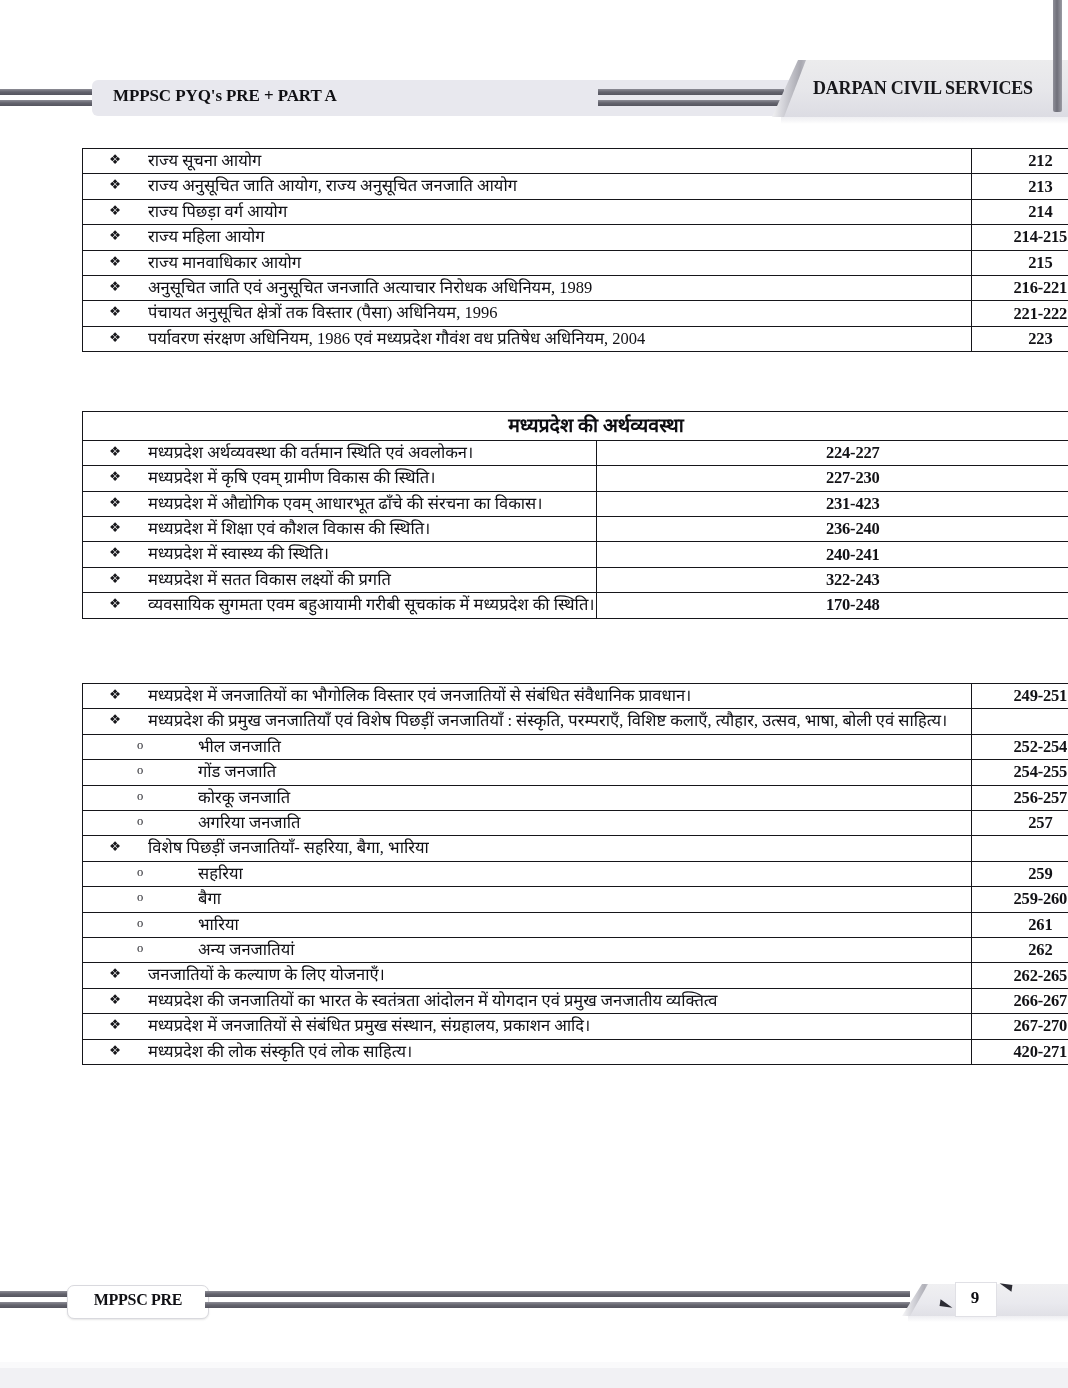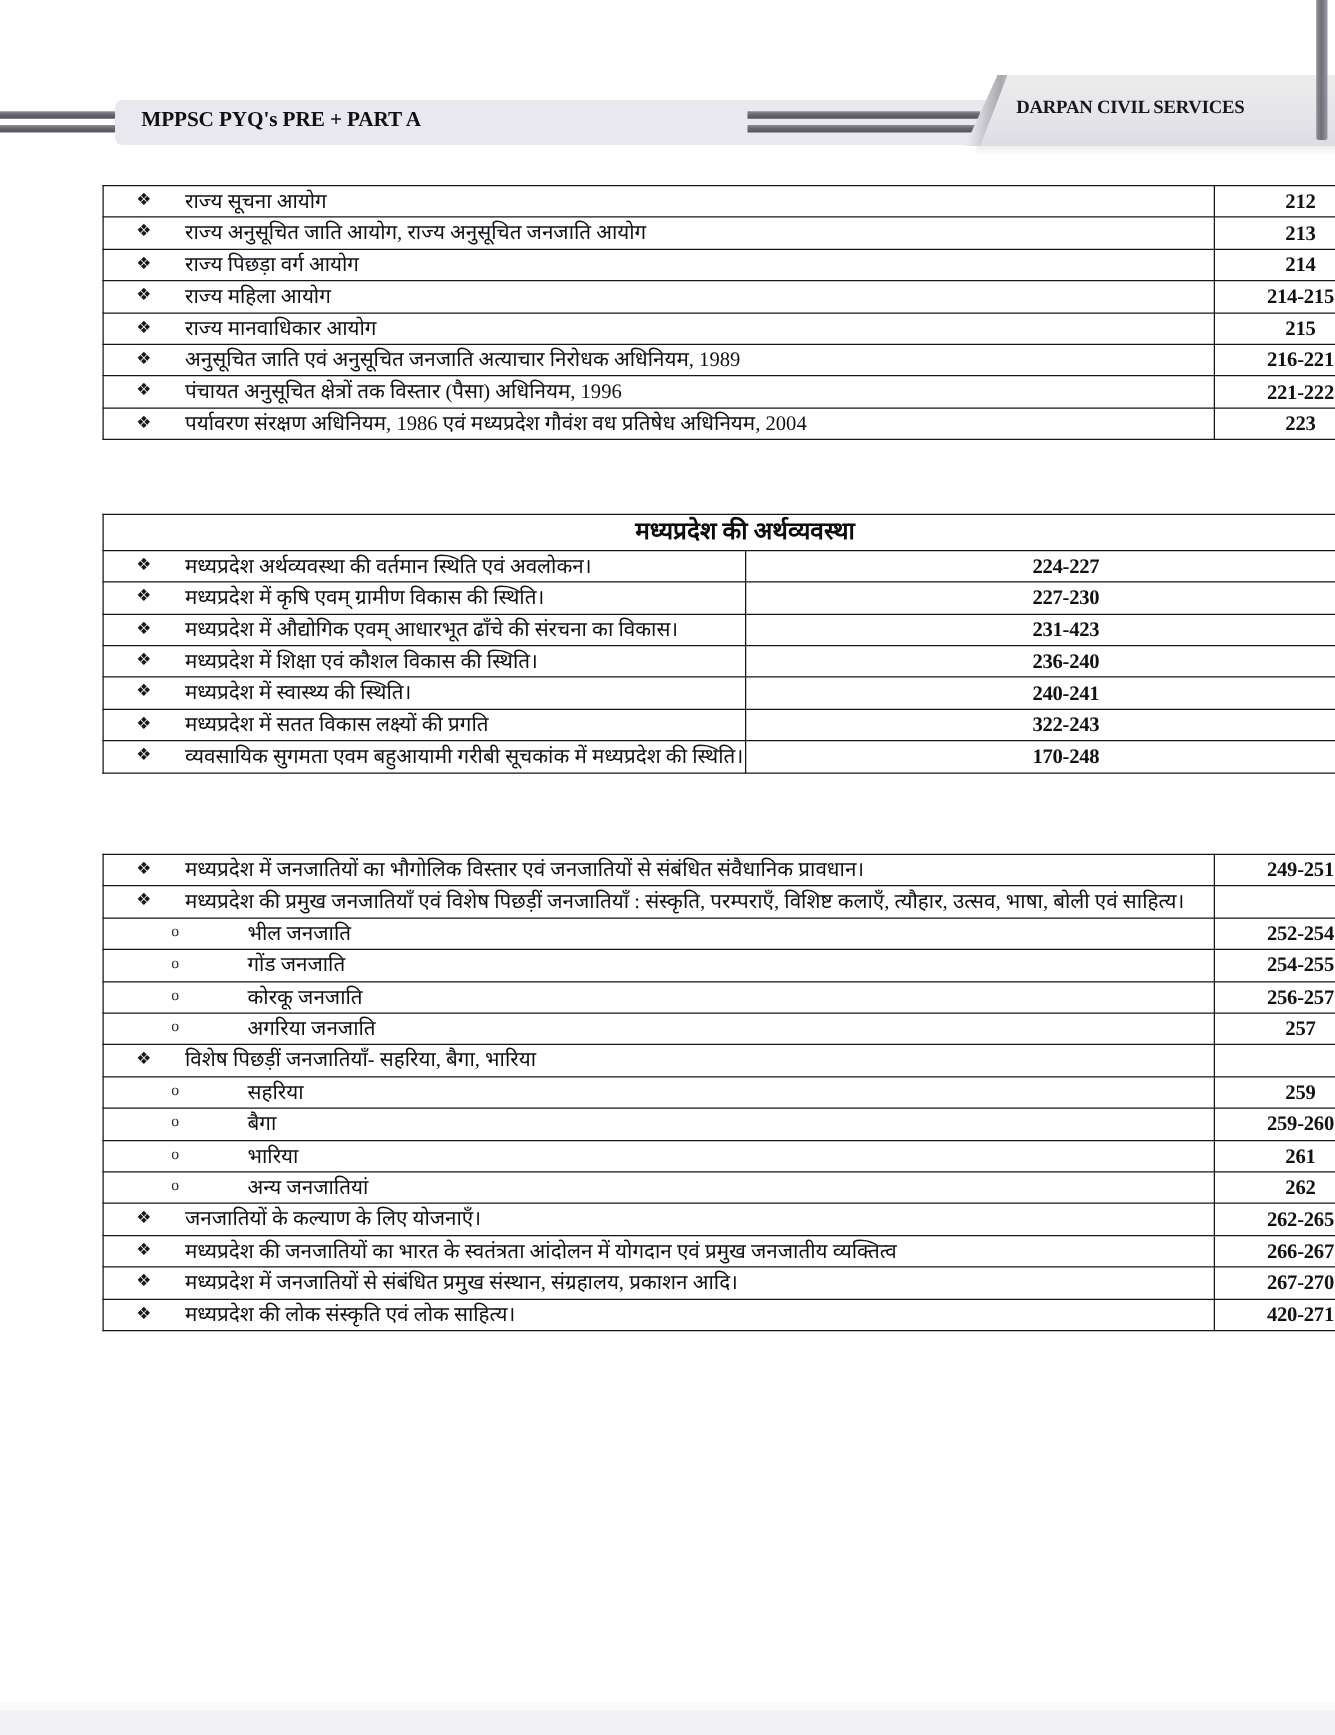--- a/index.html
+++ b/index.html
@@ -81,21 +81,21 @@
     top: 0px;
     width: 9px;
     height: 112px;
     background: linear-gradient(90deg,#8f8f98 0%, #6f6f79 45%, #9a9aa2 100%);
     border-radius: 0 0 2px 2px;
   }
   .hdr-right-title {
     position: absolute;
     left: 813px;
     top: 78px;
-    font-size: 15px;
+    font-size: 18px;
     font-weight: bold;
     letter-spacing: -0.2px;
     color: #18181c;
     font-family: "Liberation Serif", "DejaVu Serif", serif;
     white-space: nowrap;
   }
 
   .hdr-left-pill {
     position: absolute;
     left: 92px;
@@ -622,16 +622,35 @@
             <div class="item">
               <span class="bullet">❖</span>
               <span class="txt">मध्यप्रदेश की लोक संस्कृति एवं लोक साहित्य।</span>
             </div>
           </td>
           <td class="c-page">420-271</td>
         </tr>
       </tbody>
   </table>
 
+  <div class="footer">
+    <div class="ft-lines-left">
+      <div class="hline t"></div>
+      <div class="hline b"></div>
+    </div>
+    <div class="ft-pill"></div>
+    <div class="ft-pill-label">MPPSC PRE</div>
+    <div class="ft-lines-mid">
+      <div class="hline t"></div>
+      <div class="hline b"></div>
+    </div>
+    <div class="ft-right-shadow"></div>
+    <div class="ft-right-panel"></div>
+    <div class="ft-right-bevel"></div>
+    <div class="ft-arrow-l"></div>
+    <div class="ft-pagebox"></div>
+    <div class="ft-pagenum">9</div>
+    <div class="ft-arrow-r"></div>
+  </div>
 
   <div class="page-bottom-strip2"></div>
   <div class="page-bottom-strip"></div>
 </div>
 
 </body></html>

